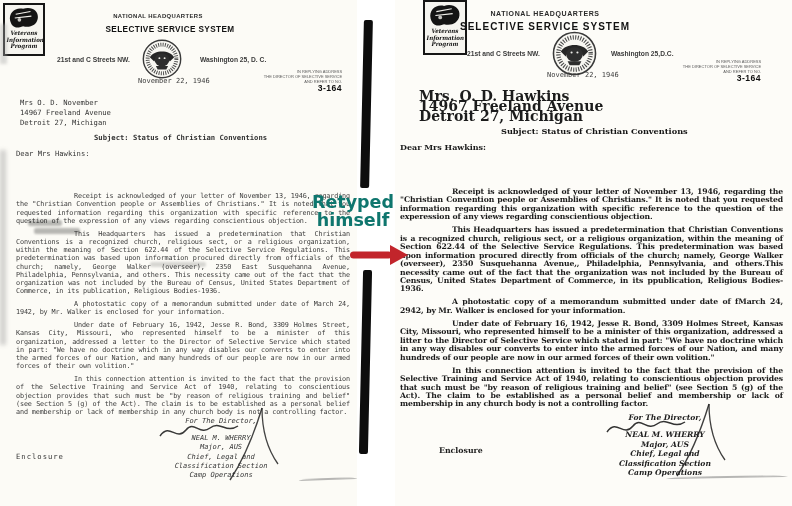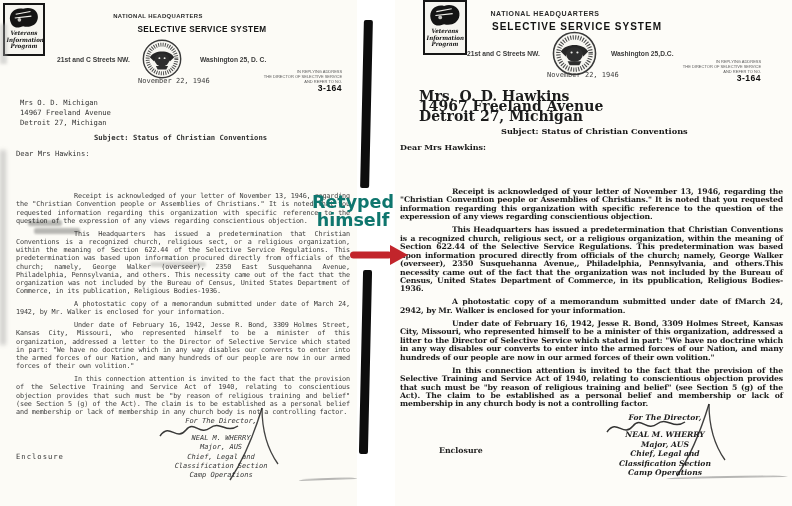--- a/index.html
+++ b/index.html
@@ -16,21 +16,21 @@
   .stamp{position:absolute;border:2px solid #161616;background:#f6f5f0;box-sizing:border-box;}
   .letter-original .stamp{left:3px;top:3px;width:42px;height:53px;}
   .letter-retyped .stamp{left:28px;top:0px;width:44px;height:55px;}
   .stamp svg{display:block;margin:1px auto 0 auto;}
   .stamp-line{font-family:"DejaVu Serif",serif;font-weight:bold;font-style:italic;
     font-size:6px;line-height:6.6px;text-align:center;color:#101010;transform:scaleX(.92);}
 
   
   .hq1,.hq2{position:absolute;font-weight:bold;white-space:nowrap;transform:translateX(-50%);}
   .hq1{color:#2a2a2a;}
-  .hq2{color:#121212;margin-left:32px;}
+  .hq2{color:#121212;}
   .letter-original .hq1{left:158px;top:13px;font-size:5.9px;letter-spacing:.4px;}
   .letter-original .hq2{left:170px;top:25px;font-size:8.2px;letter-spacing:.4px;}
   .letter-retyped .hq1{left:150px;top:10px;font-size:7px;letter-spacing:.6px;}
   .letter-retyped .hq2{left:150px;top:21px;font-size:10px;letter-spacing:1px;}
   .street,.city{position:absolute;font-size:6.7px;font-weight:bold;color:#3a3a3a;white-space:nowrap;}
   .letter-original .street{left:57px;top:56px;}
   .letter-original .city{left:200px;top:56px;}
   .letter-retyped .street{left:72px;top:50px;}
   .letter-retyped .city{left:216px;top:50px;}
   .seal{position:absolute;}
@@ -127,21 +127,21 @@
     </svg>
     <div class="city">Washington 25, D. C.</div>
     <div class="date">November 22, 1946</div>
     <div class="reply">
       <div>IN REPLYING ADDRESS</div>
       <div>THE DIRECTOR OF SELECTIVE SERVICE</div>
       <div>AND REFER TO NO.</div>
       <div class="file-number">3-164</div>
     </div>
     <div class="recipient">
-      <div>Mrs O. D. Michigan</div>
+      <div>Mrs O. D. November</div>
       <div>14967 Freeland Avenue</div>
       <div>Detroit 27, Michigan</div>
     </div>
     <div class="subject">Subject:  Status of Christian Conventions</div>
     <div class="salutation">Dear Mrs Hawkins:</div>
     <div class="body">
       <p>Receipt is acknowledged of your letter of November 13, 1946, regarding the "Christian Convention people or Assemblies of Christians." It is noted that you requested information regarding this organization with specific reference to the question of the expression of any views regarding conscientious objection.</p>
       <p>This Headquarters has issued a predetermination that Christian Conventions is a recognized church, religious sect, or a religious organization, within the meaning of Section 622.44 of the Selective Service Regulations. This predetermination was based upon information procured directly from officials of the church; namely, George Walker (overseer), 2350 East Susquehanna Avenue, Philadelphia, Pennsylvania, and others.  This necessity came out of the fact that the organization was not included by the Bureau of Census, United States Department of Commerce, in its publication, Religious Bodies-1936.</p>
       <p>A photostatic copy of a memorandum submitted under date of March 24, 1942, by Mr. Walker is enclosed for your information.</p>
       <p>Under date of February 16, 1942, Jesse R. Bond, 3309 Holmes Street, Kansas City, Missouri, who represented himself to be a minister of this organization, addressed a letter to the Director of Selective Service which stated in part: "We have no doctrine which in any way disables our converts to enter into the armed forces of our Nation, and many hundreds of our people are now in our armed forces of their own volition."</p>

